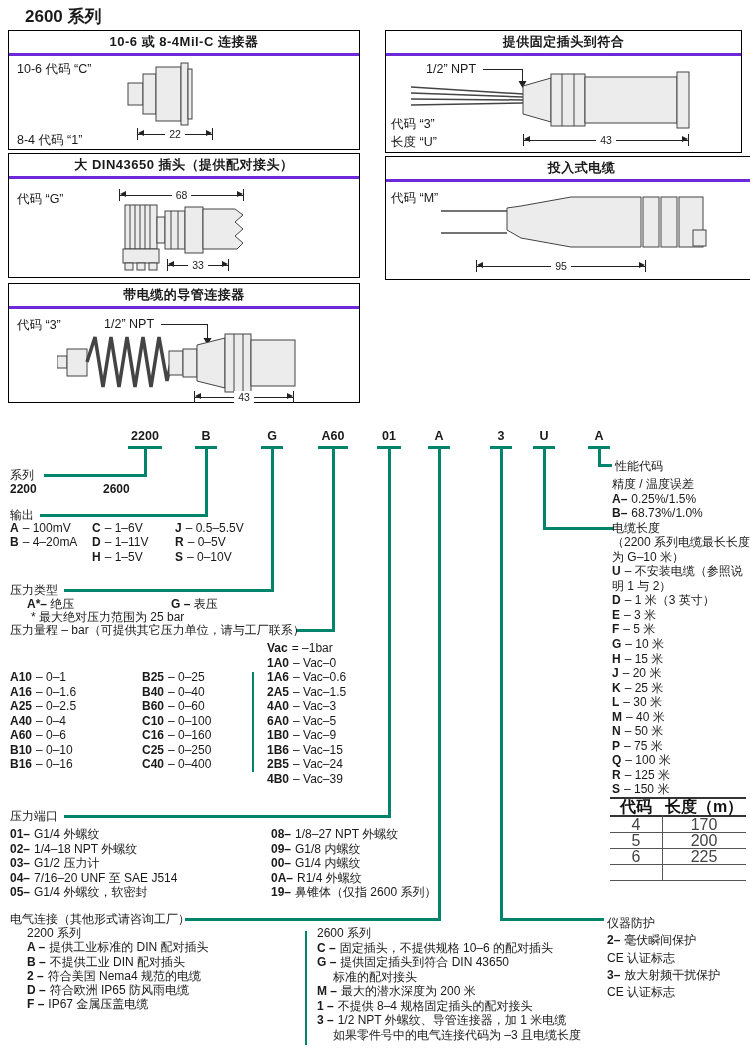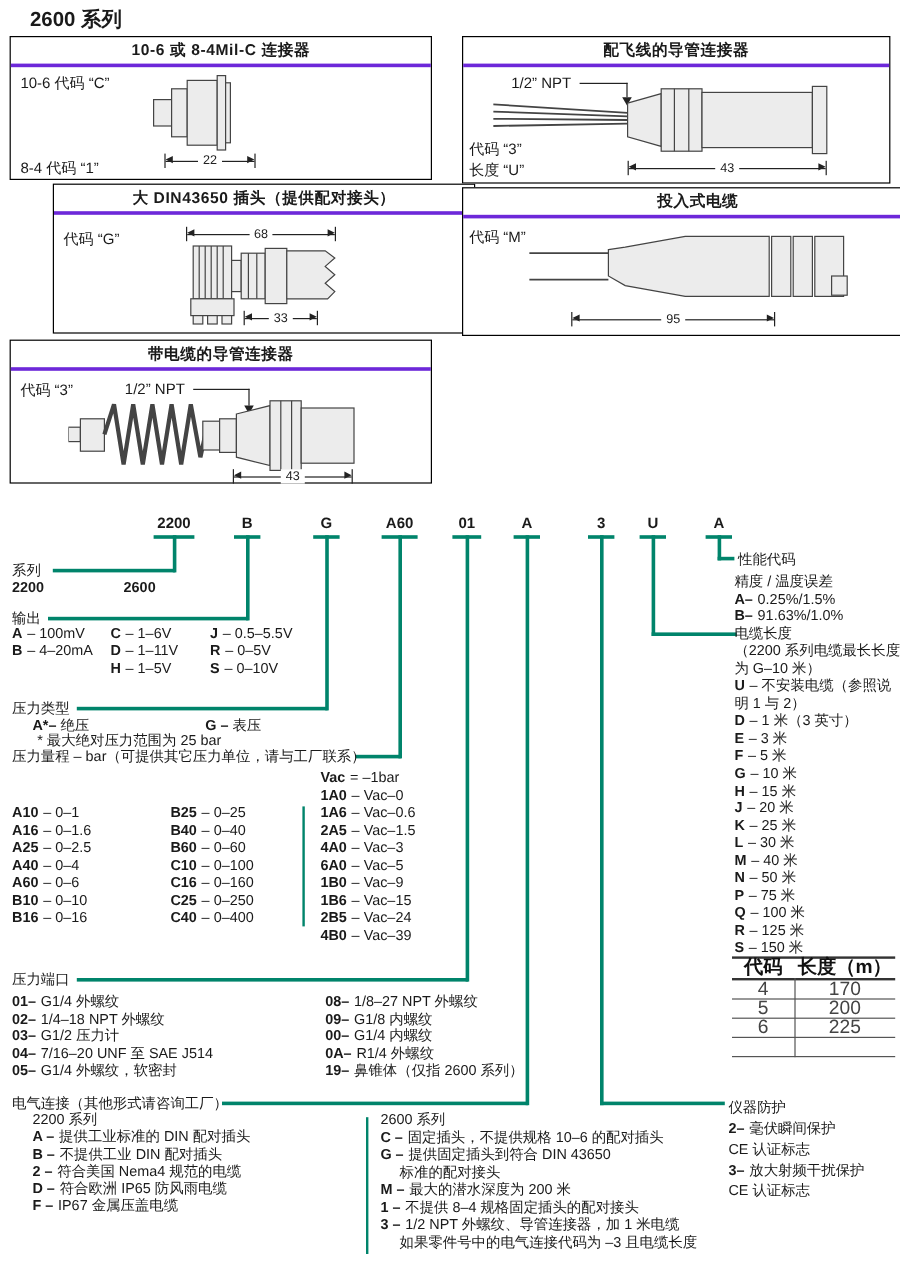--- a/index.html
+++ b/index.html
@@ -71,21 +71,21 @@
         <i class="t"></i>
           <i class="a al"></i>
           <span class="n">22</span>
           <i class="a ar"></i>
           <i class="t"></i>
       </div>
     </div>
   </div>
 
   <div class="box" style="left:385px;top:30px;width:357px;height:123px;">
-    <div class="box-hd">配飞线的导管连接器</div>
+    <div class="box-hd">提供固定插头到符合</div>
     <div class="box-bd" style="height:97px;">
       <div class="lbl" style="left:40px;top:6px;">1/2” NPT</div>
       <div class="lbl" style="left:5px;top:60px;">代码 “3”</div>
       <div class="lbl" style="left:5px;top:78px;">长度 “U”</div>
       <div class="ph" style="left:97px;top:13px;width:40px;"></div>
       <div class="pv" style="left:136px;top:13px;height:12px;"></div>
       <div class="pa" style="left:136px;top:25px;"></div>
       <svg class="abs" style="left:25px;top:14px;" width="300" height="62" viewBox="0 0 300 62">
         <line class="wr" x1="0" y1="17" x2="112" y2="24"></line>
         <line class="wr" x1="0" y1="23" x2="112" y2="27"></line>
@@ -101,21 +101,21 @@
       <div class="dim" style="left:137px;top:78px;width:166px;">
         <i class="t"></i>
           <i class="a al"></i>
           <span class="n">43</span>
           <i class="a ar"></i>
           <i class="t"></i>
       </div>
     </div>
   </div>
 
-  <div class="box" style="left:8px;top:153px;width:352px;height:125px;margin-left:36px;">
+  <div class="box" style="left:8px;top:153px;width:352px;height:125px;">
     <div class="box-hd">大 DIN43650 插头（提供配对接头）</div>
     <div class="box-bd" style="height:99px;">
       <div class="lbl" style="left:8px;top:12px;">代码 “G”</div>
       <div class="dim" style="left:110px;top:10px;width:125px;">
         <i class="t"></i>
           <i class="a al"></i>
           <span class="n">68</span>
           <i class="a ar"></i>
           <i class="t"></i>
       </div>
@@ -301,21 +301,21 @@
     <div class="ln"><span class="c">1B0</span><span>– Vac–9</span></div>
     <div class="ln"><span class="c">1B6</span><span>– Vac–15</span></div>
     <div class="ln"><span class="c">2B5</span><span>– Vac–24</span></div>
     <div class="ln"><span class="c">4B0</span><span>– Vac–39</span></div>
   </div>
 
   <div class="abs nw" style="left:615px;top:458px;">性能代码</div>
   <div class="col" style="left:612px;top:477px;">
     <div class="ln"><span>精度 / 温度误差</span></div>
     <div class="ln"><span class="c">A–</span><span>0.25%/1.5%</span></div>
-    <div class="ln"><span class="c">B–</span><span>91.63%/1.0%</span></div>
+    <div class="ln"><span class="c">B–</span><span>68.73%/1.0%</span></div>
     <div class="ln"><span>电缆长度</span></div>
     <div class="ln"><span>（2200 系列电缆最长长度</span></div>
     <div class="ln"><span>为 G–10 米）</span></div>
     <div class="ln"><span class="c">U</span><span>– 不安装电缆（参照说</span></div>
     <div class="ln"><span>明 1 与 2）</span></div>
     <div class="ln"><span class="c">D</span><span>– 1 米（3 英寸）</span></div>
     <div class="ln"><span class="c">E</span><span>– 3 米</span></div>
     <div class="ln"><span class="c">F</span><span>– 5 米</span></div>
     <div class="ln"><span class="c">G</span><span>– 10 米</span></div>
     <div class="ln"><span class="c">H</span><span>– 15 米</span></div>

